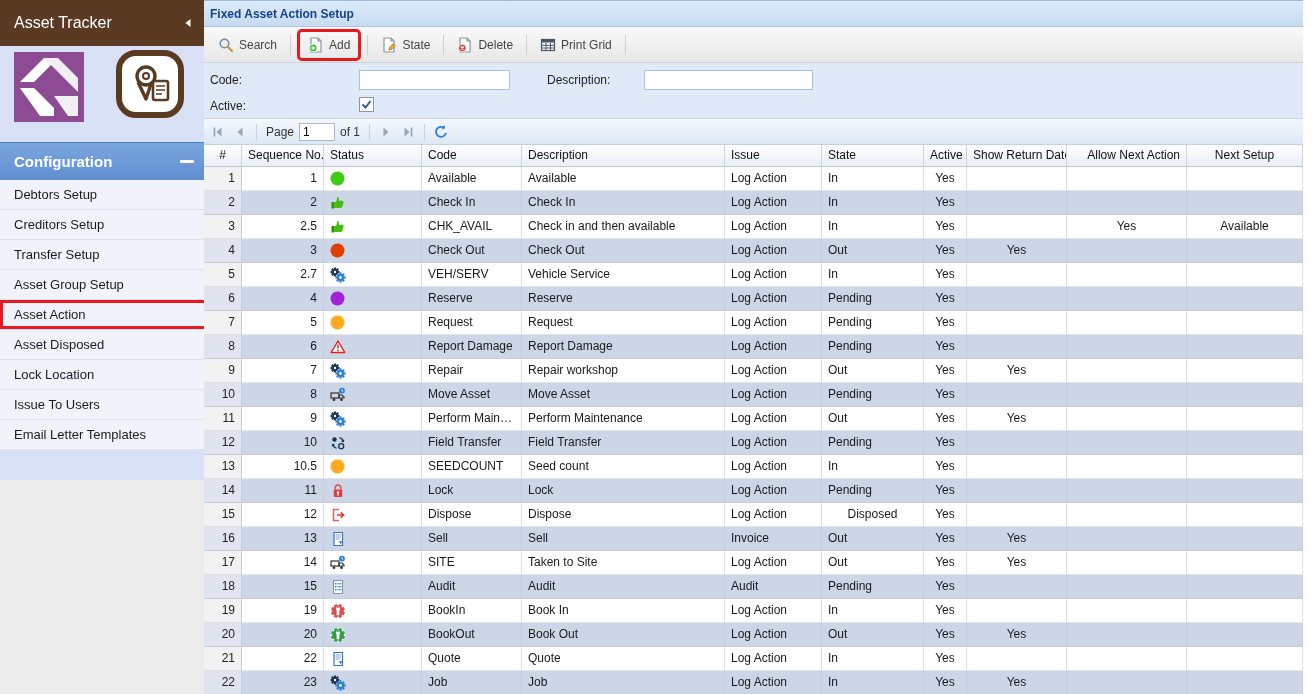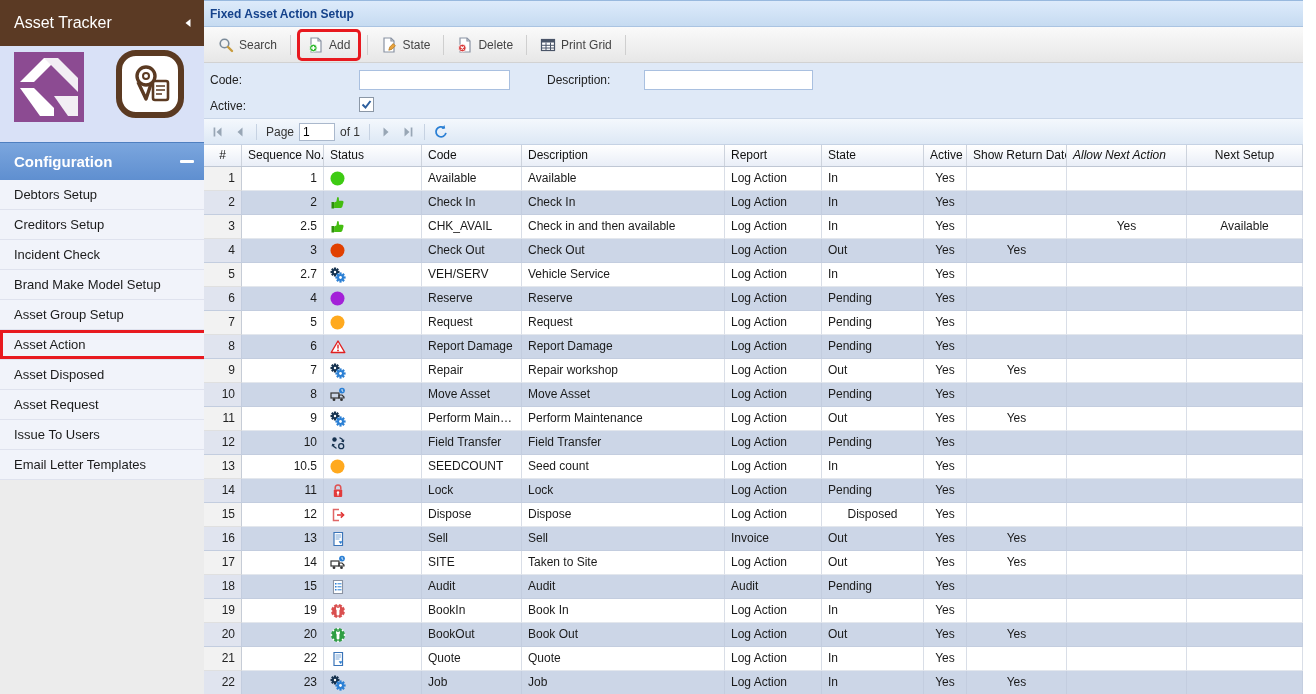--- a/index.html
+++ b/index.html
@@ -115,26 +115,25 @@
     </div>
 
     <div class="config-header">
       <span>Configuration</span>
       <span class="minus-bar"></span>
     </div>
 
     <nav class="menu" id="sidebar-menu">
         <div class="menu-item">Debtors Setup</div>
         <div class="menu-item">Creditors Setup</div>
-        <div class="menu-item">Incident Check</div>
-        <div class="menu-item">Brand Make Model Setup</div>
+        <div class="menu-item">Transfer Setup</div>
         <div class="menu-item">Asset Group Setup</div>
         <div class="menu-item hl">Asset Action</div>
         <div class="menu-item">Asset Disposed</div>
-        <div class="menu-item">Asset Request</div>
+        <div class="menu-item">Lock Location</div>
         <div class="menu-item">Issue To Users</div>
         <div class="menu-item">Email Letter Templates</div>
       </nav>
 
     <div class="sb-filler"></div>
   </aside>
 
   <div class="splitter">
     <span class="splitter-grip">
       <svg width="8" height="14" viewBox="0 0 8 14">
@@ -257,25 +256,25 @@
           </svg>
         </span>
     </div>
 
     <div class="grid-header" id="grid-header">
         <div class="gh-cell" style="width: 38px; text-align: center;">#</div>
         <div class="gh-cell" style="width: 82px; text-align: left;">Sequence No.</div>
         <div class="gh-cell" style="width: 98px; text-align: left;">Status</div>
         <div class="gh-cell" style="width: 100px; text-align: left;">Code</div>
         <div class="gh-cell" style="width: 203px; text-align: left;">Description</div>
-        <div class="gh-cell" style="width: 97px; text-align: left;">Report</div>
+        <div class="gh-cell" style="width: 97px; text-align: left;">Issue</div>
         <div class="gh-cell" style="width: 102px; text-align: left;">State</div>
         <div class="gh-cell" style="width: 43px; ">Active</div>
         <div class="gh-cell" style="width: 100px; text-align: center;">Show Return Date</div>
-        <div class="gh-cell" style="width: 120px; text-align: left; font-style: italic;">Allow Next Action</div>
+        <div class="gh-cell" style="width: 120px; text-align: right;">Allow Next Action</div>
         <div class="gh-cell" style="width: 116px; text-align: center;">Next Setup</div>
       </div>
     <div class="grid-body" id="grid-body">
         <div class="grid-row odd">
           <div class="gc numcell" style="width: 38px; text-align: right;">1</div>
           <div class="gc" style="width: 82px; text-align: right;">1</div>
           <div class="gc iconcell" style="width: 98px; text-align: left;">
             <span style="display: inline-flex;">
               <svg width="15" height="15" viewBox="0 0 15 15">
                 <circle cx="7.5" cy="7.5" r="7" fill="#3ecb13"></circle>

